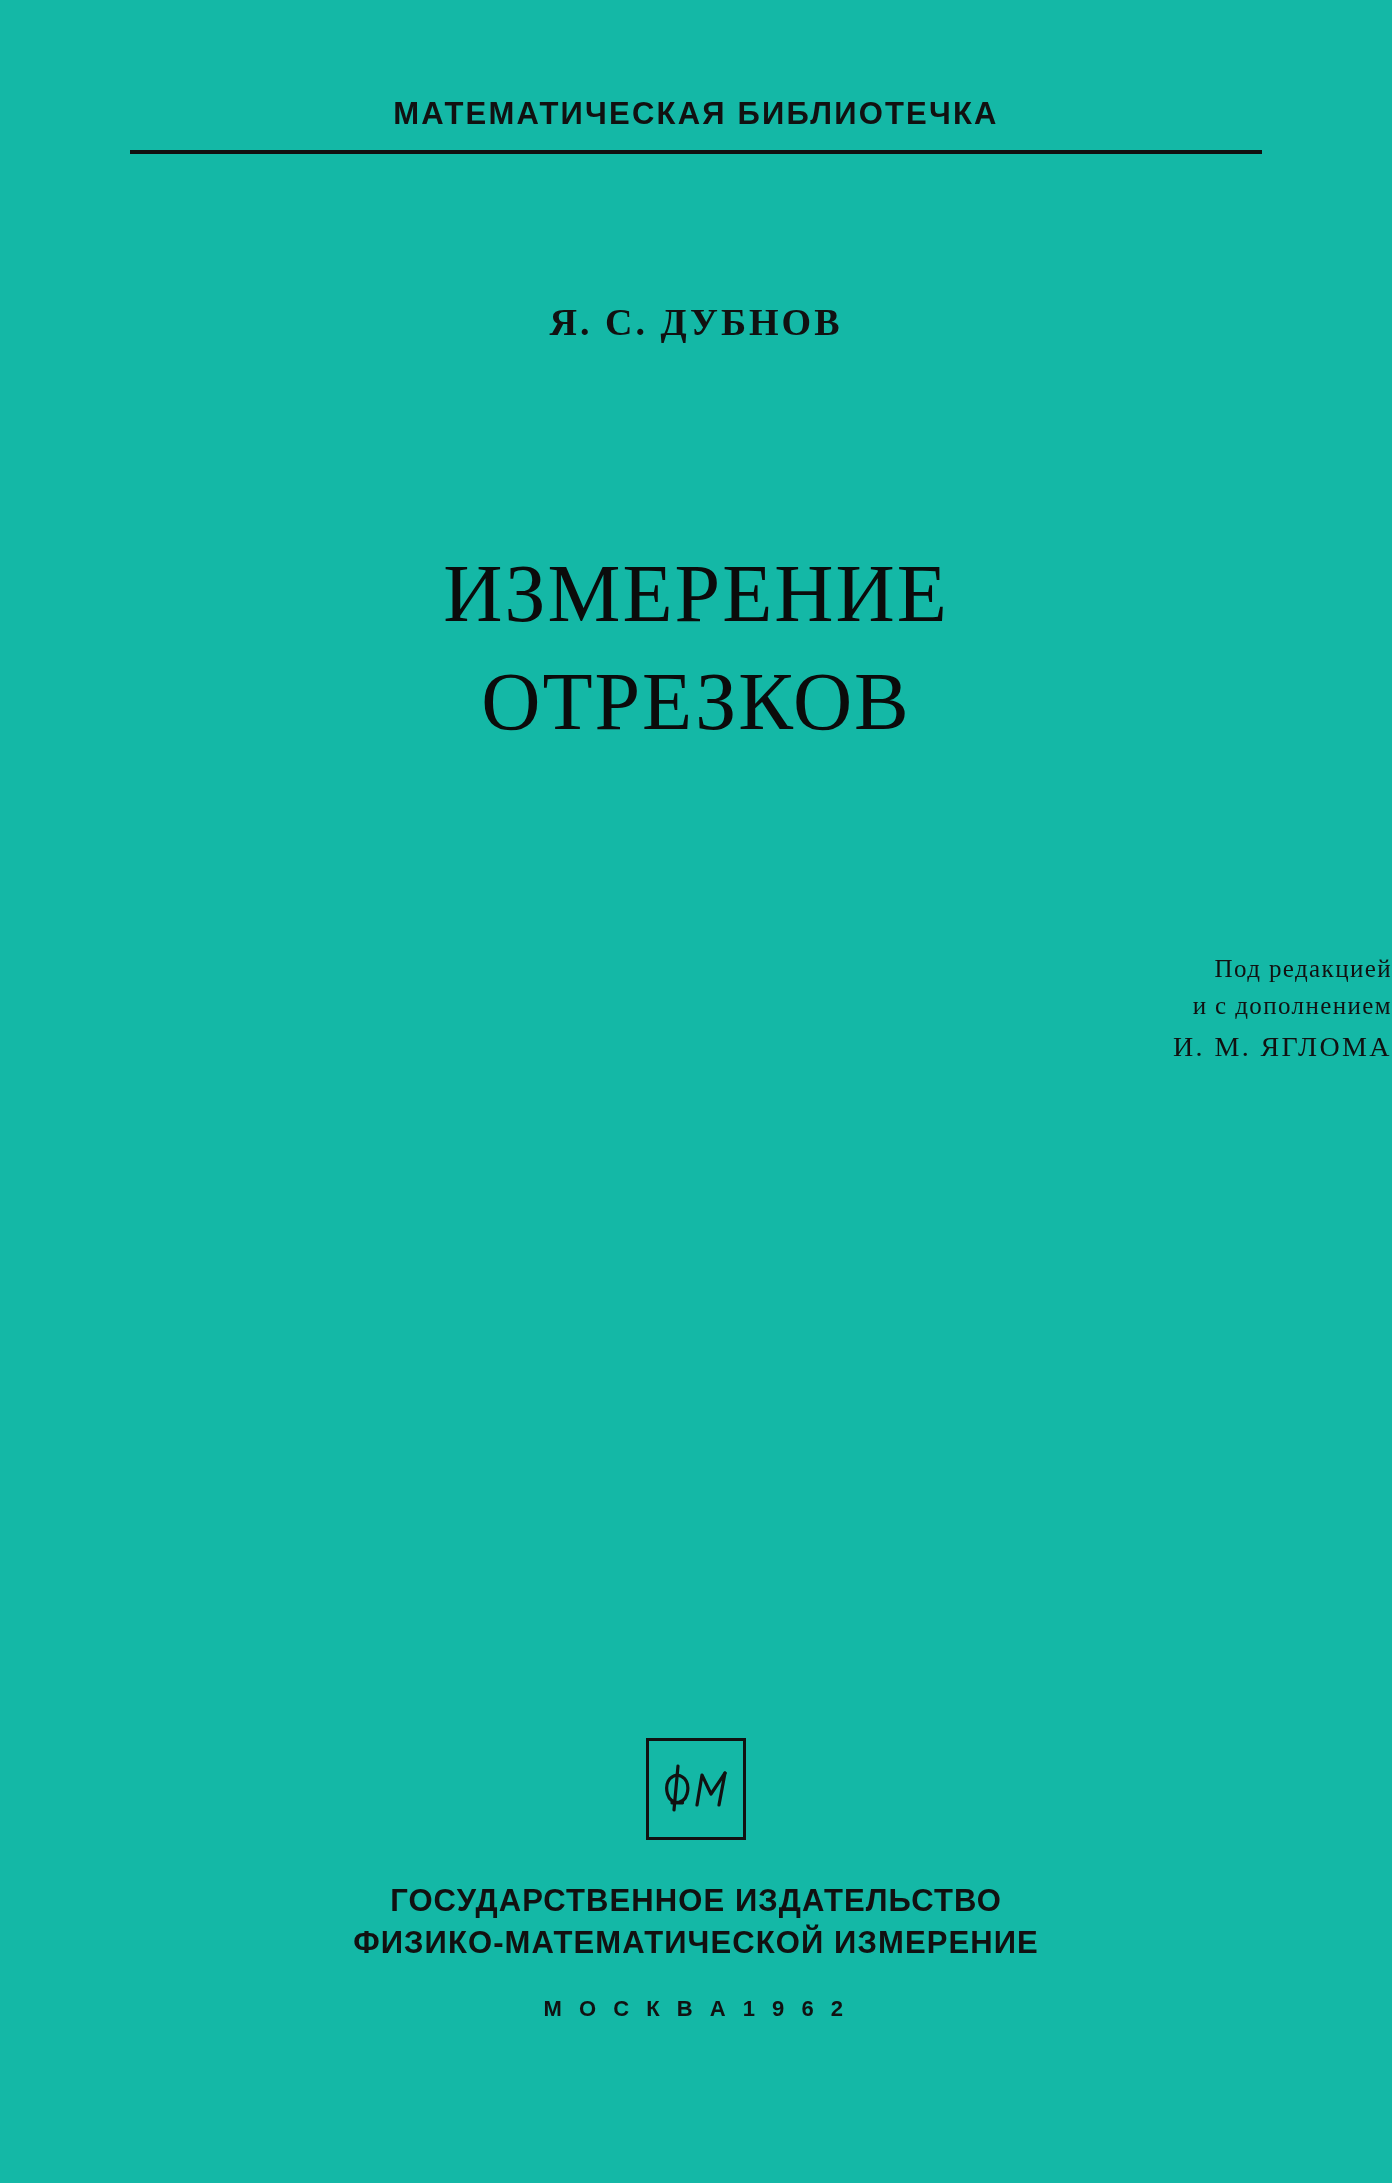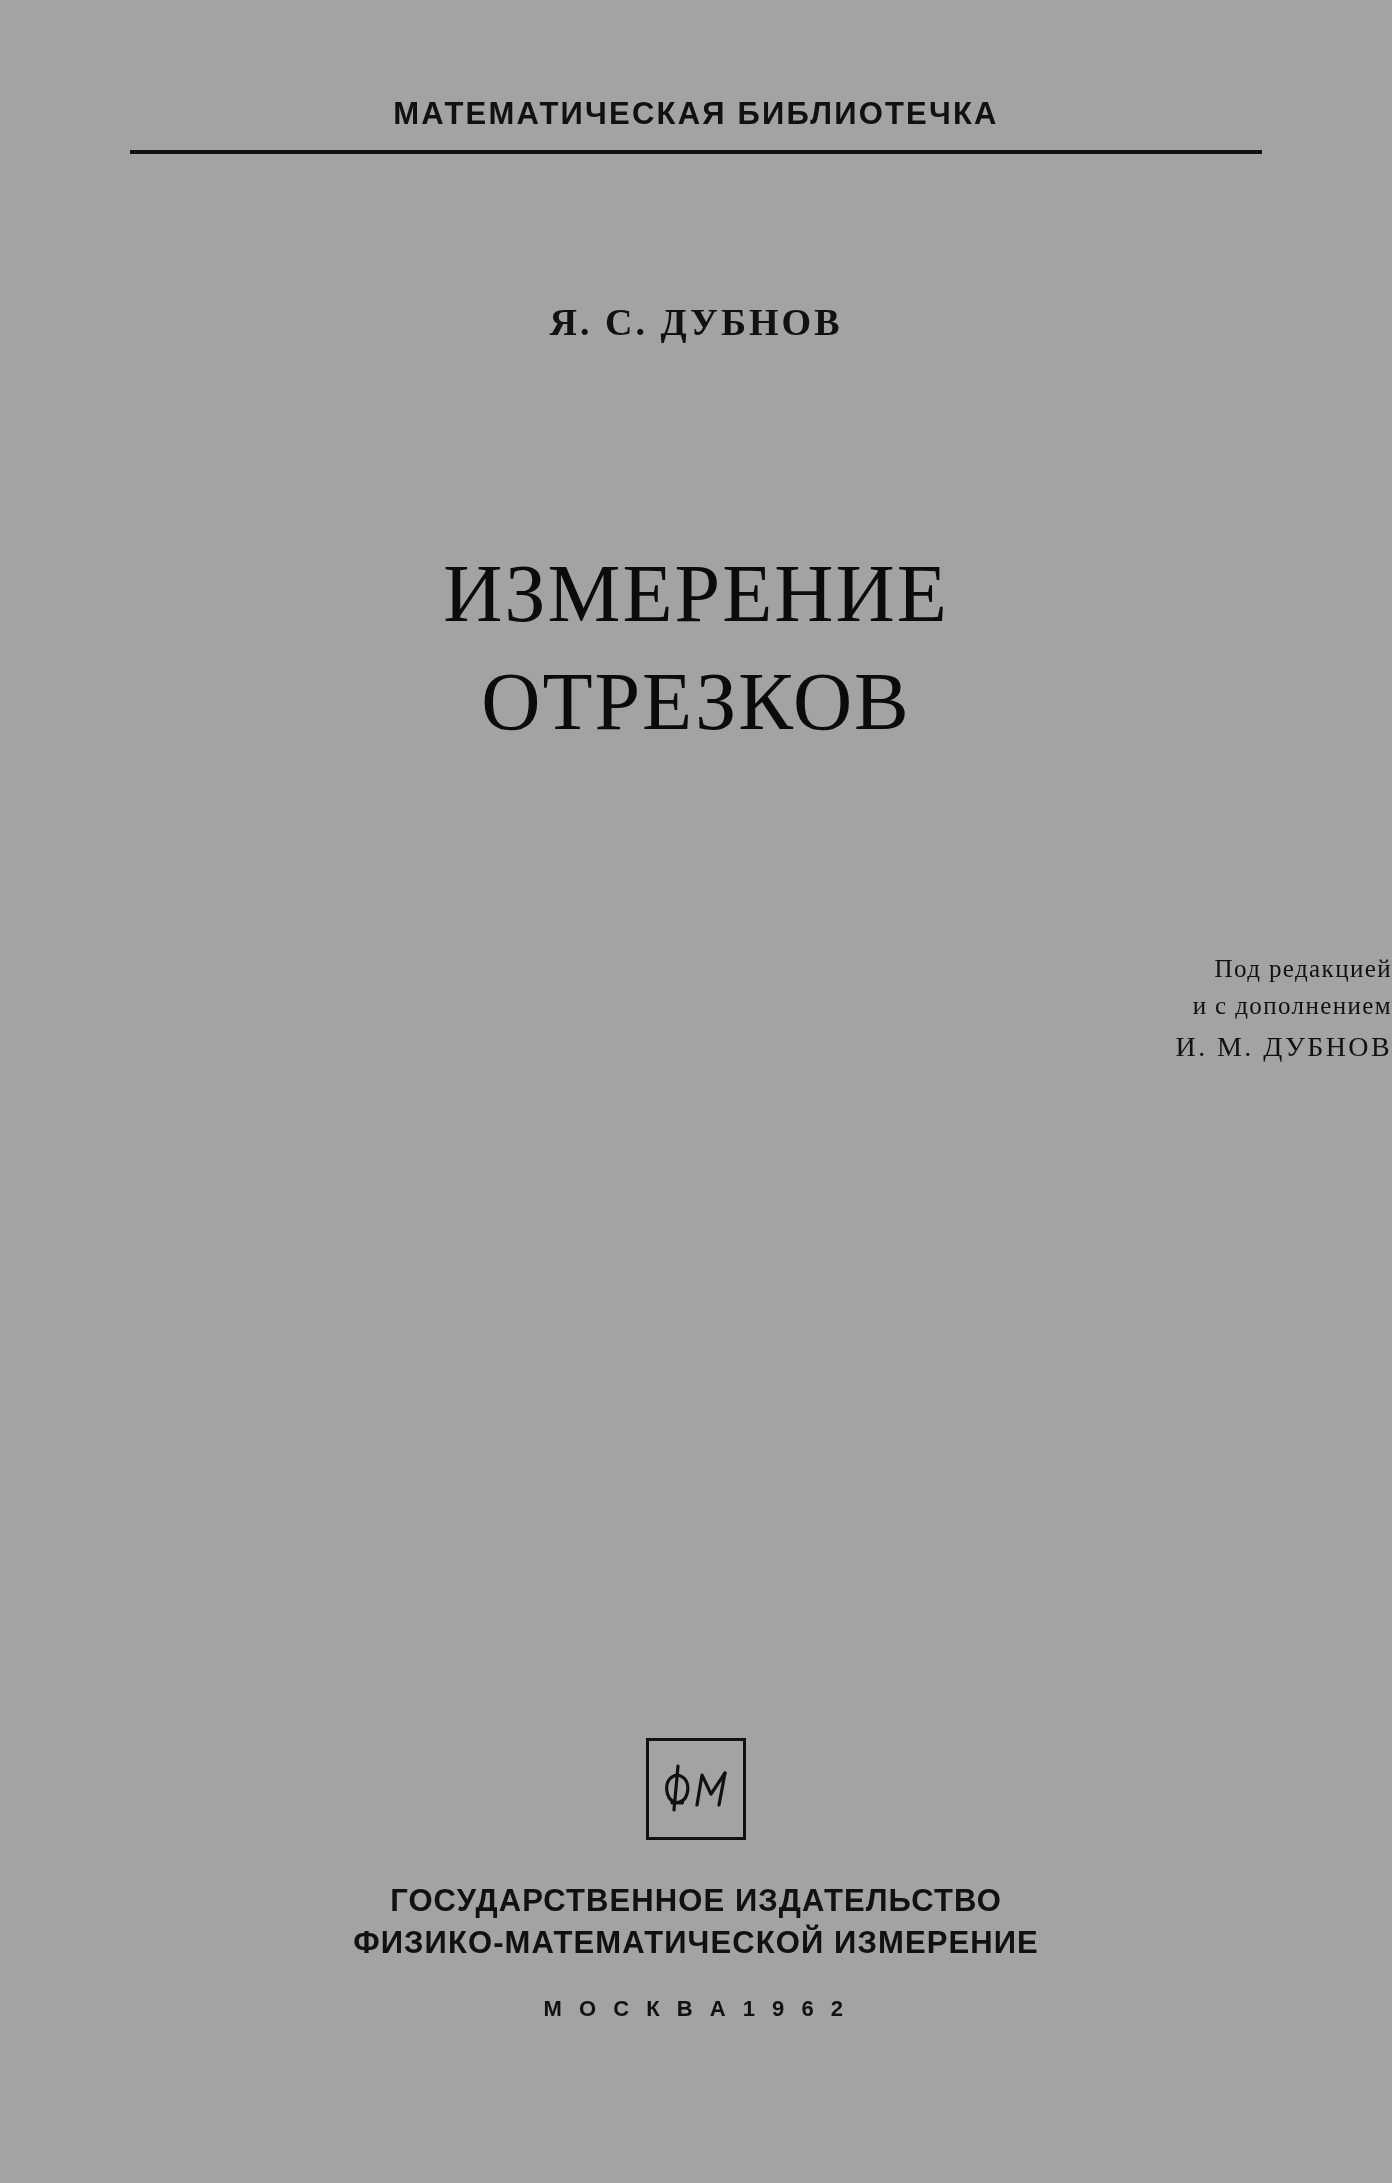--- a/index.html
+++ b/index.html
@@ -12,21 +12,21 @@
     height: 2183px;
     position: relative;
     font-family: "Liberation Sans", sans-serif;
     color: #0d0d0d;
     overflow: hidden;
   }
 
   .page {
     position: absolute;
     inset: 0;
-    background: #a3a3a3;
+    background: #14b8a6;
   }
 
   
   .series-block {
     position: absolute;
     top: 96px;
     left: 130px;
     right: 130px;
     text-align: center;
   }
@@ -162,21 +162,21 @@
   <div class="author">Я. С. ДУБНОВ</div>
 
   <div class="book-title">
     <span class="line">ИЗМЕРЕНИЕ</span>
     <span class="line">ОТРЕЗКОВ</span>
   </div>
 
   <div class="editor-note">
     <span class="ln1">Под редакцией</span>
     <span class="ln2">и с дополнением</span>
-    <span class="ln3">И. М. ДУБНОВ</span>
+    <span class="ln3">И. М. ЯГЛОМА</span>
   </div>
 
   <div class="logo-wrap">
     <div class="logo-box">
       <svg width="70" height="62" viewBox="0 0 70 62" aria-hidden="true">
         <g fill="none" stroke="#111" stroke-width="3.2" stroke-linecap="round" stroke-linejoin="round">
 
           <path d="M17 8 L13 52"></path>
           <path d="M16.2 17 C7 18.5, 4 27, 6.5 36 C8.4 43, 14 45.5, 21.5 44.8"></path>
           <path d="M16.2 17 C25.5 18.5, 28.5 27, 26 36 C24.2 43, 18.5 45.5, 11 44.8"></path>

